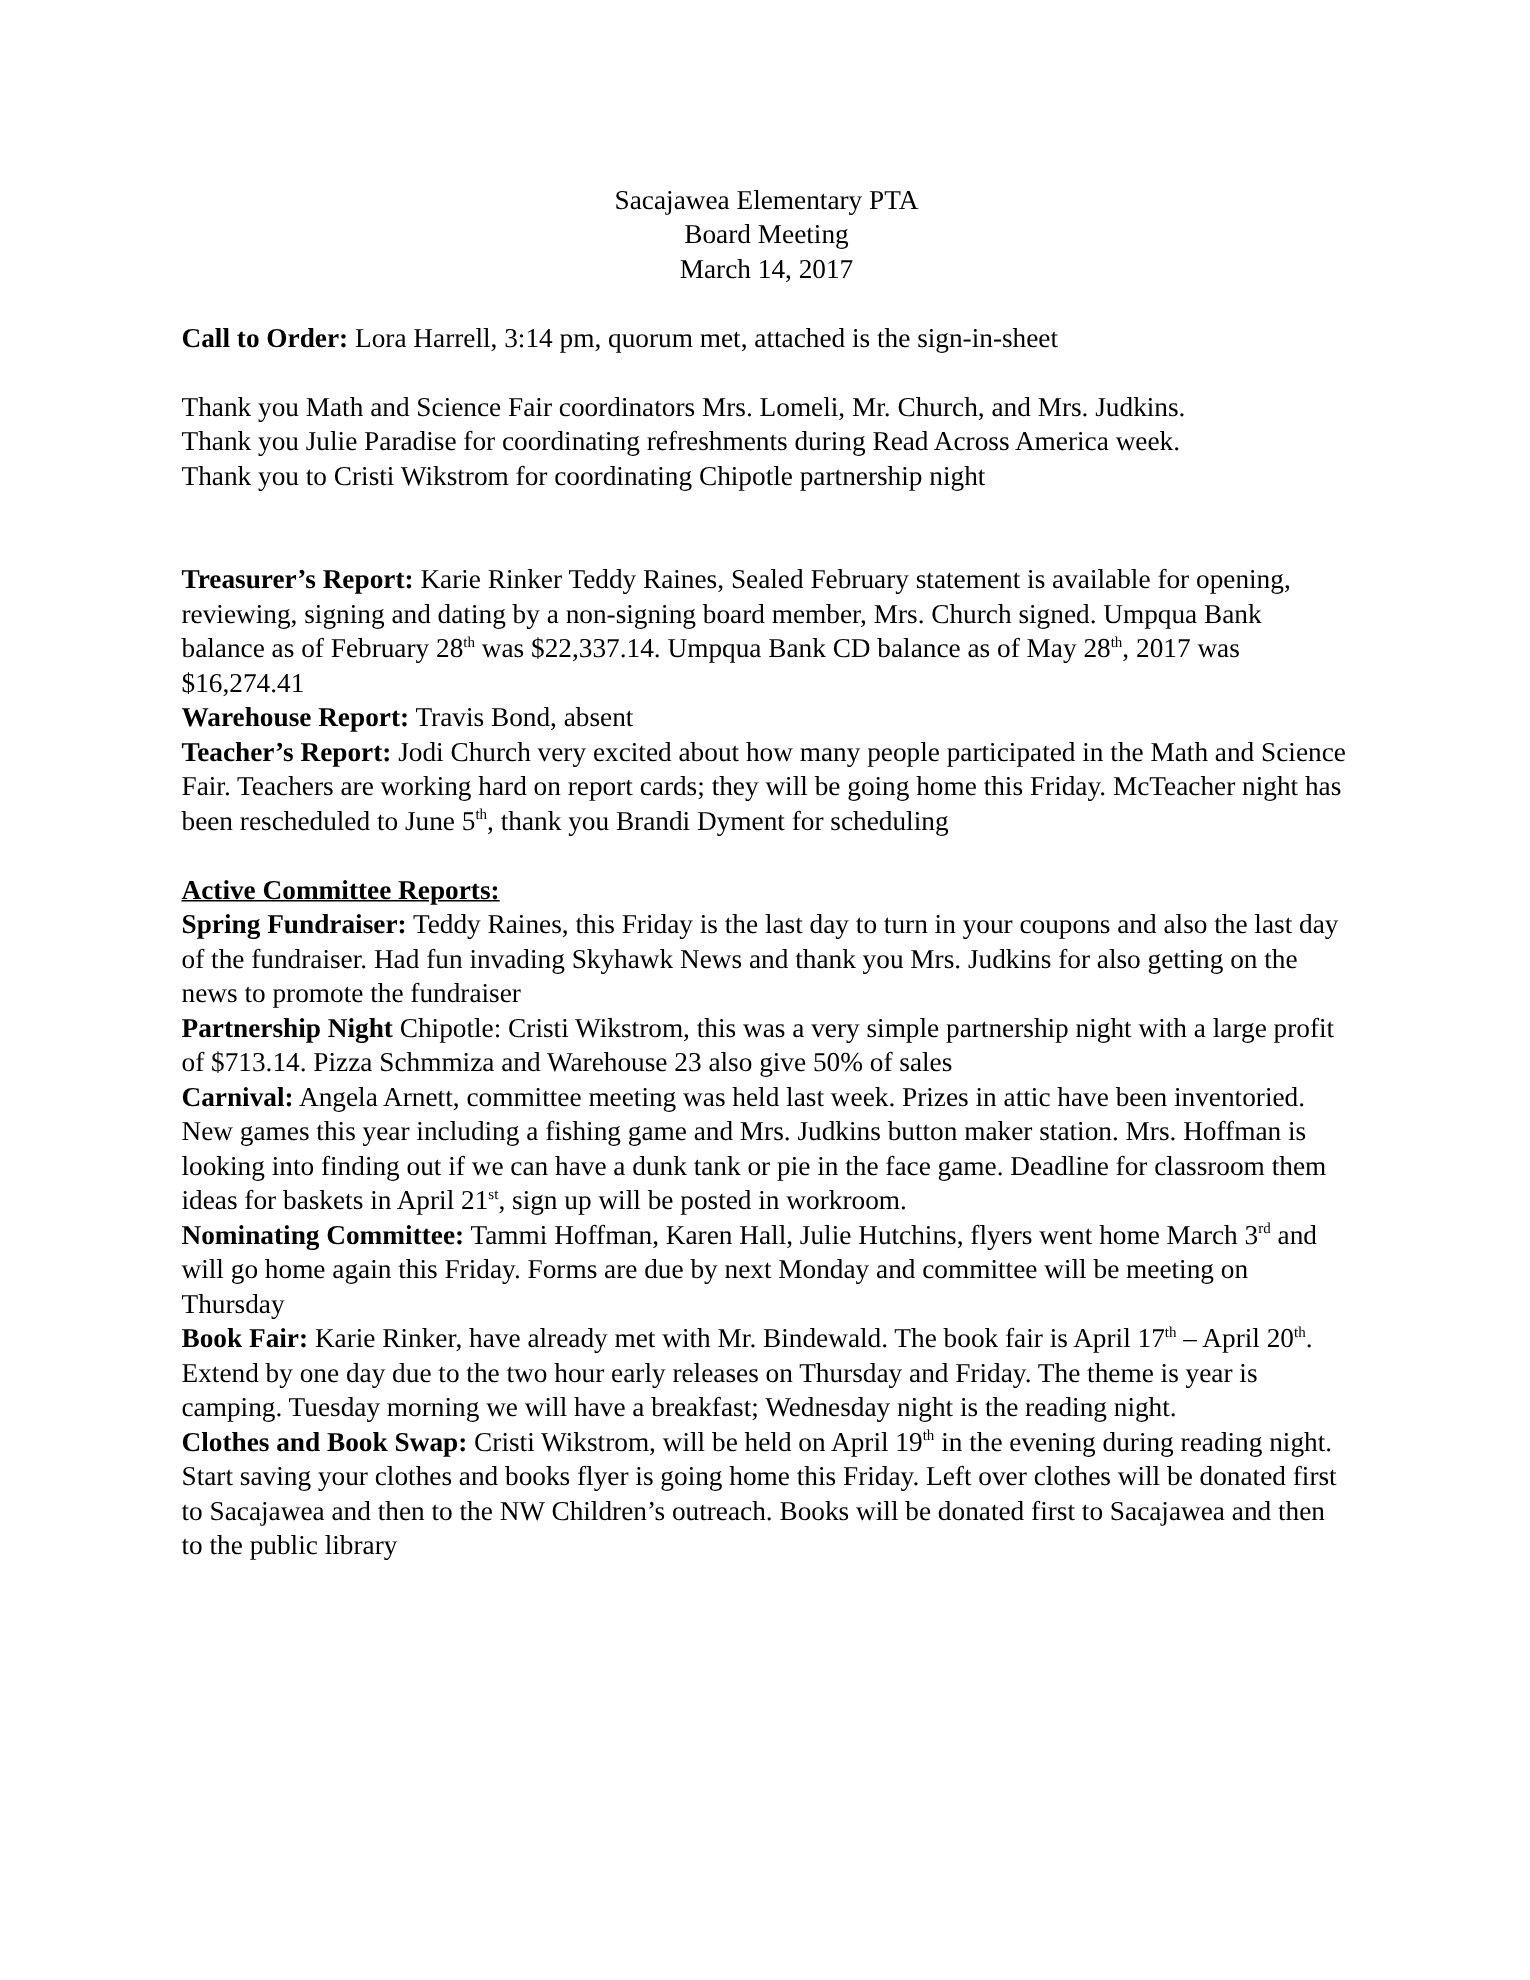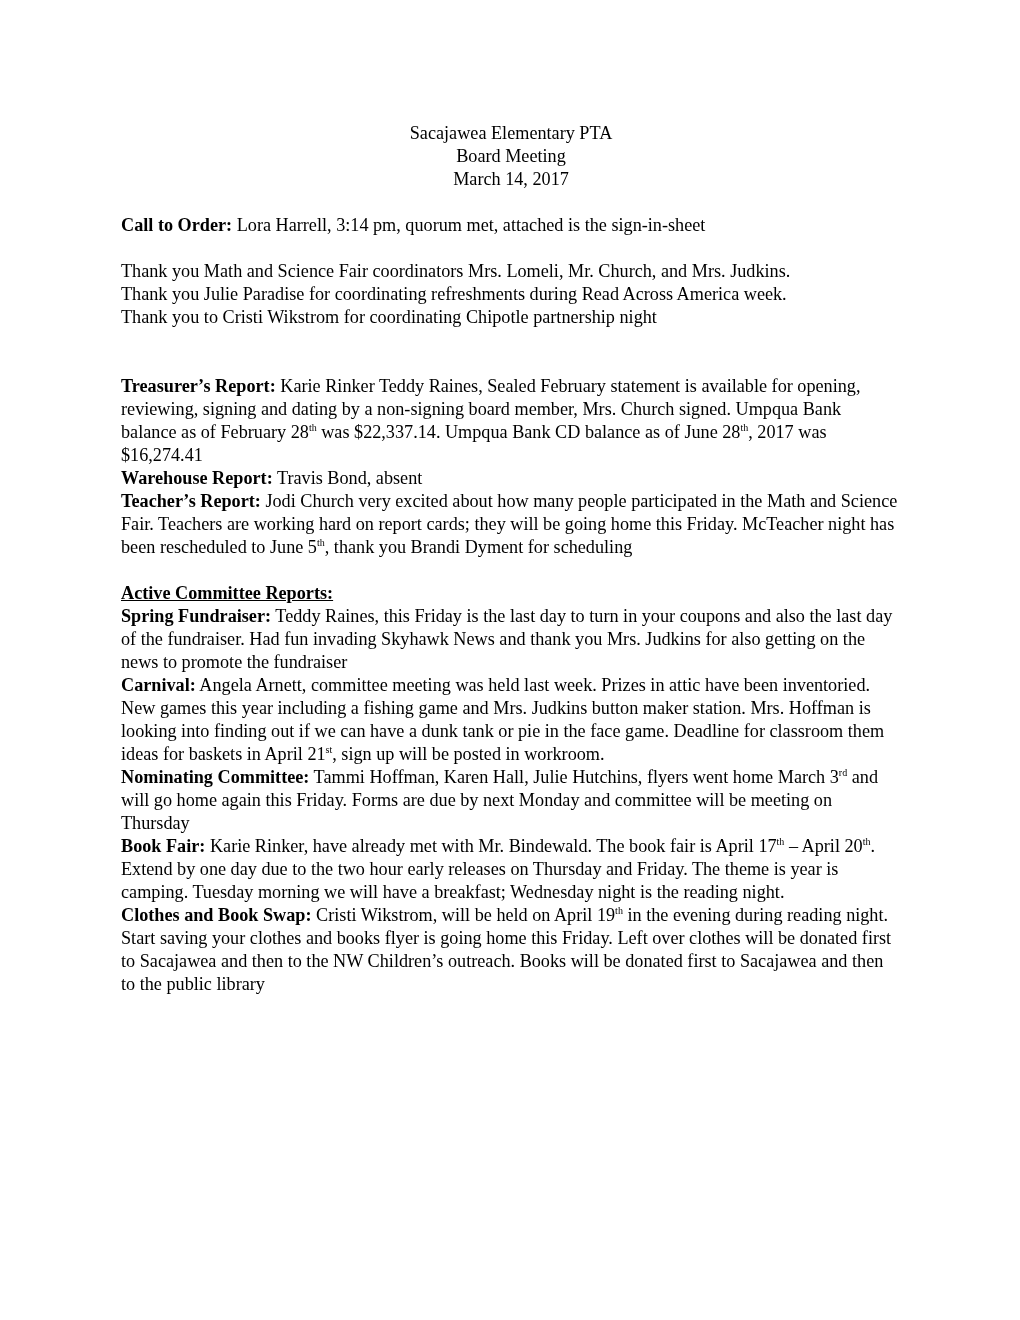--- a/index.html
+++ b/index.html
@@ -28,25 +28,26 @@
   <p><b>Call to Order:</b><span> Lora Harrell, 3:14 pm, quorum met, attached is the sign-in-sheet</span></p>
   <div class="gap"></div>
 
   <p>Thank you Math and Science Fair coordinators Mrs. Lomeli, Mr. Church, and Mrs. Judkins.</p>
   <p>Thank you Julie Paradise for coordinating refreshments during Read Across America week.</p>
   <p>Thank you to Cristi Wikstrom for coordinating Chipotle partnership night</p>
   <div class="gap"></div>
 
   <div class="gap"></div>
 
-  <p><b>Treasurer’s Report:</b><span>  Karie Rinker Teddy Raines, Sealed February statement is available for opening, reviewing, signing and dating by a non-signing board member, Mrs. Church signed. Umpqua Bank balance as of February 28</span><sup>th</sup><span> was $22,337.14. Umpqua Bank CD balance as of June 28</span><sup>th</sup><span>, 2017 was $16,274.41</span></p>
+  <p><b>Treasurer’s Report:</b><span>  Karie Rinker Teddy Raines, Sealed February statement is available for opening, reviewing, signing and dating by a non-signing board member, Mrs. Church signed. Umpqua Bank balance as of February 28</span><sup>th</sup><span> was $22,337.14. Umpqua Bank CD balance as of May 28</span><sup>th</sup><span>, 2017 was $16,274.41</span></p>
   <p><b>Warehouse Report:</b><span>  Travis Bond, absent</span></p>
   <p><b>Teacher’s Report:</b><span> Jodi Church very excited about how many people participated in the Math and Science Fair.  Teachers are working hard on report cards; they will be going home this Friday.  McTeacher night has been rescheduled to June 5</span><sup>th</sup><span>, thank you Brandi Dyment for scheduling</span></p>
   <div class="gap"></div>
 
   <p class="ul">Active Committee Reports: </p>
 
   <p><b>Spring Fundraiser:</b><span> Teddy Raines, this Friday is the last day to turn in your coupons and also the last day of the fundraiser.  Had fun invading Skyhawk News and thank you Mrs. Judkins for also getting on the news to promote the fundraiser</span></p>
+  <p><b>Partnership Night</b><span> Chipotle: Cristi Wikstrom, this was a very simple partnership night with a large profit of $713.14.  Pizza Schmmiza and Warehouse 23 also give 50% of sales</span></p>
   <p><b>Carnival:</b><span> Angela Arnett, committee meeting was held last week.  Prizes in attic have been inventoried.  New games this year including a fishing game and Mrs. Judkins button maker station.  Mrs. Hoffman is looking into finding out if we can have a dunk tank or pie in the face game.  Deadline for classroom them ideas for baskets in April 21</span><sup>st</sup><span>, sign up will be posted in workroom.</span></p>
   <p><b>Nominating Committee:</b><span> Tammi Hoffman, Karen Hall, Julie Hutchins, flyers went home March 3</span><sup>rd</sup><span> and will go home again this Friday.  Forms are due by next Monday and committee will be meeting on Thursday</span></p>
   <p><b>Book Fair:</b><span> Karie Rinker, have already met with Mr. Bindewald.  The book fair is April 17</span><sup>th</sup><span> – April 20</span><sup>th</sup><span>.  Extend by one day due to the two hour early releases on Thursday and Friday.  The theme is year is camping. Tuesday morning we will have a breakfast; Wednesday night is the reading night.</span></p>
   <p><b>Clothes and Book Swap:</b><span> Cristi Wikstrom, will be held on April 19</span><sup>th</sup><span> in the evening during reading night.  Start saving your clothes and books flyer is going home this Friday.  Left over clothes will be donated first to Sacajawea and then to the NW Children’s outreach.  Books will be donated first to Sacajawea and then to the public library</span></p>
 </div>
 
 </body></html>

